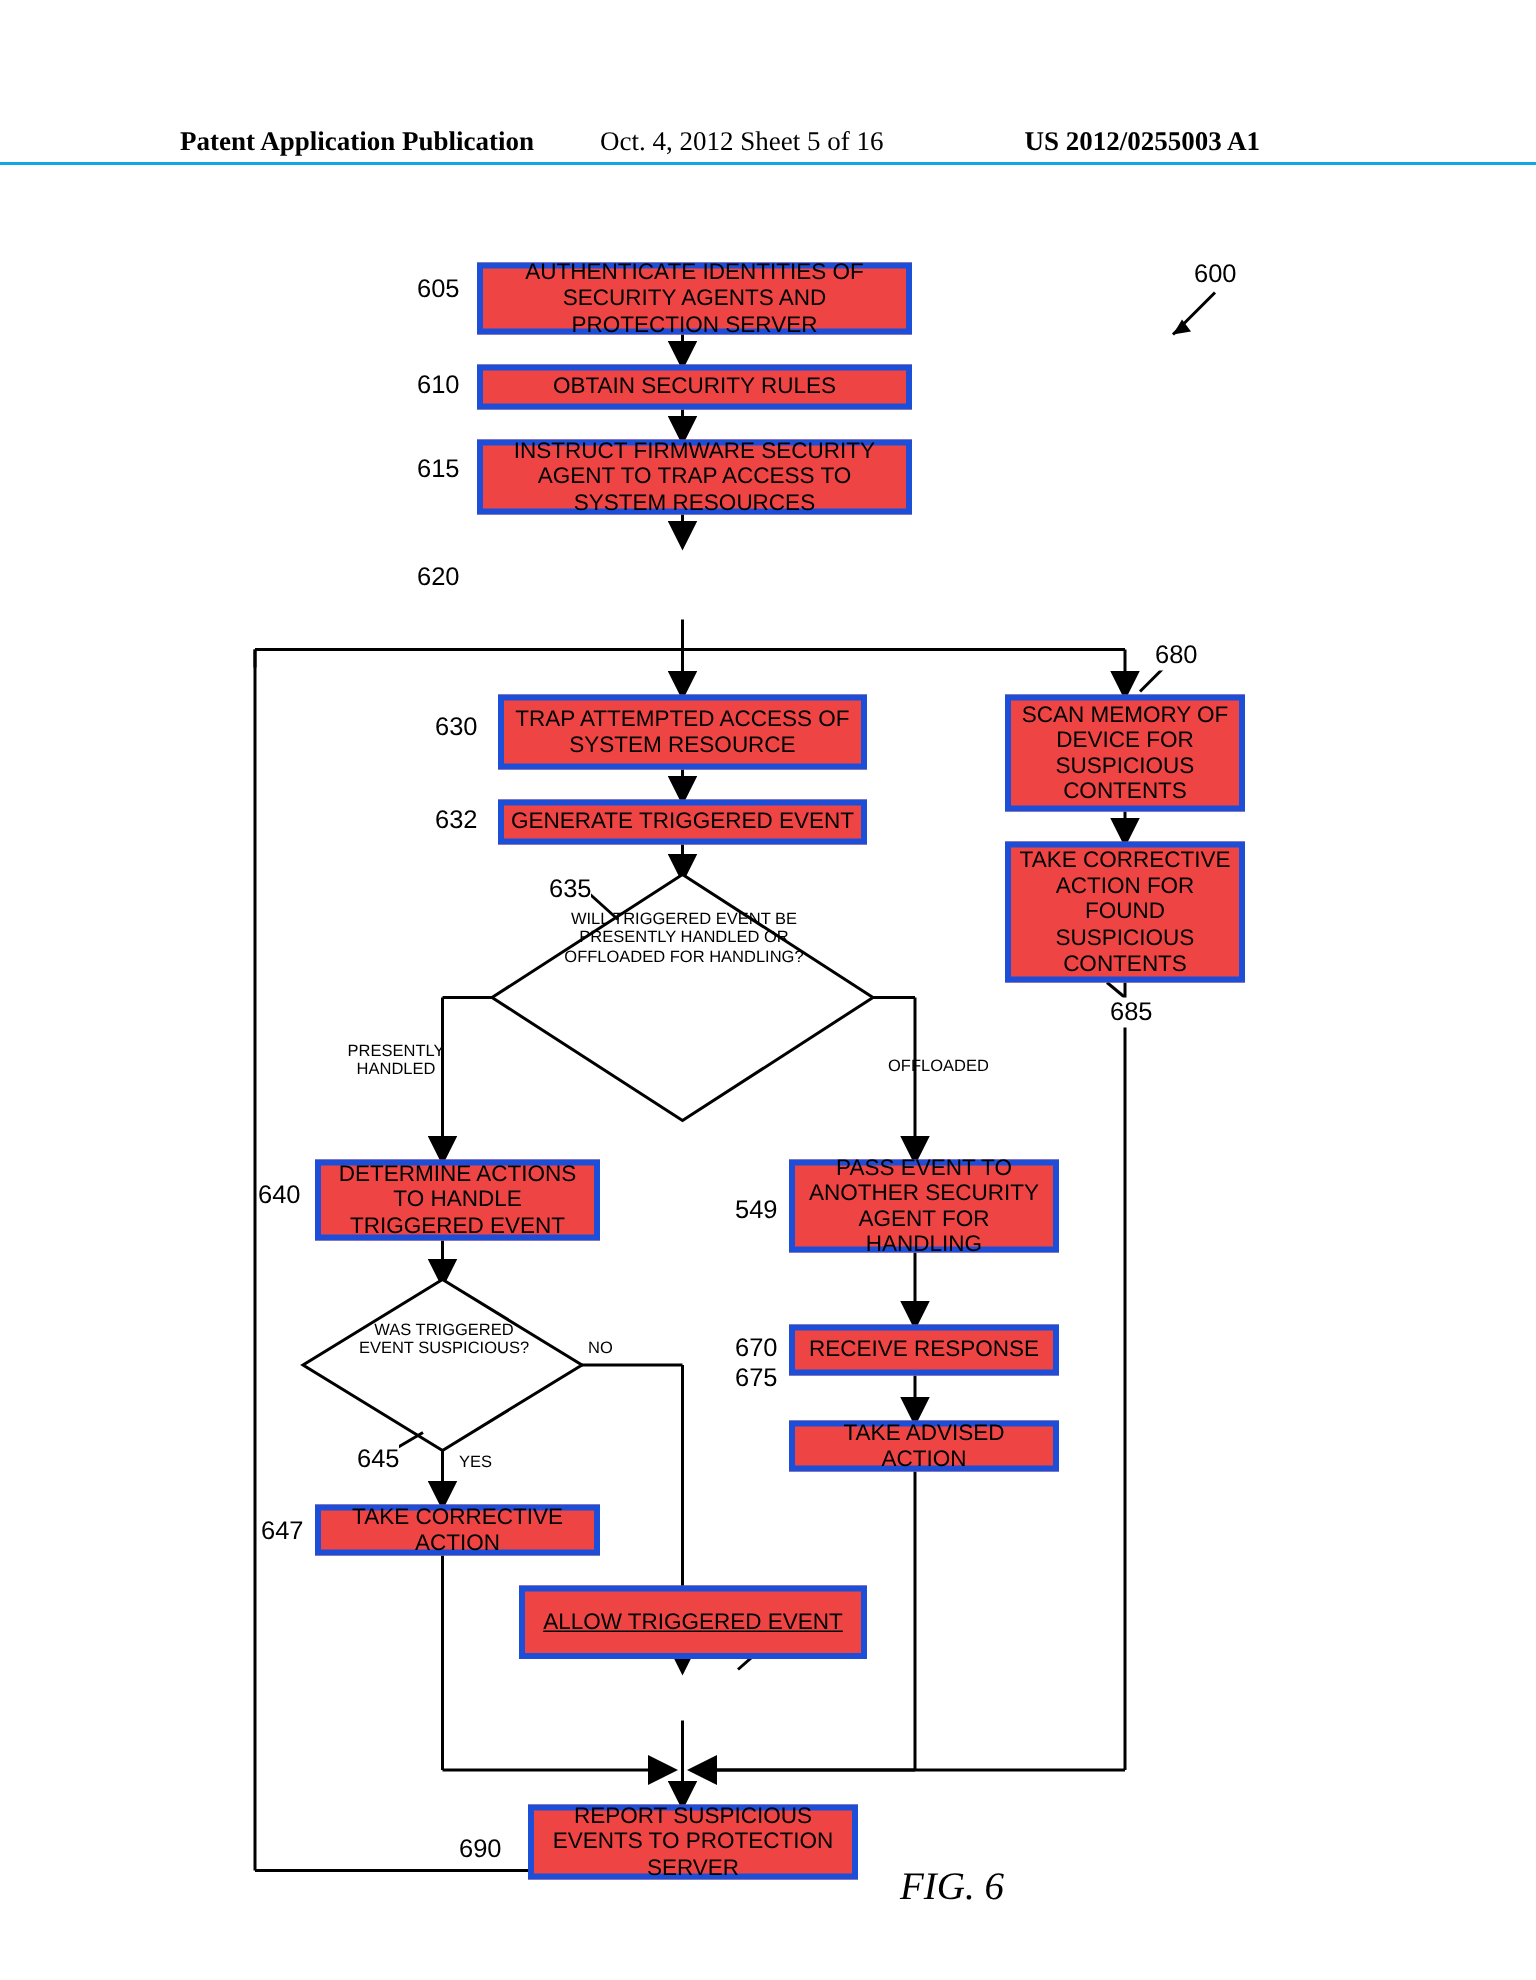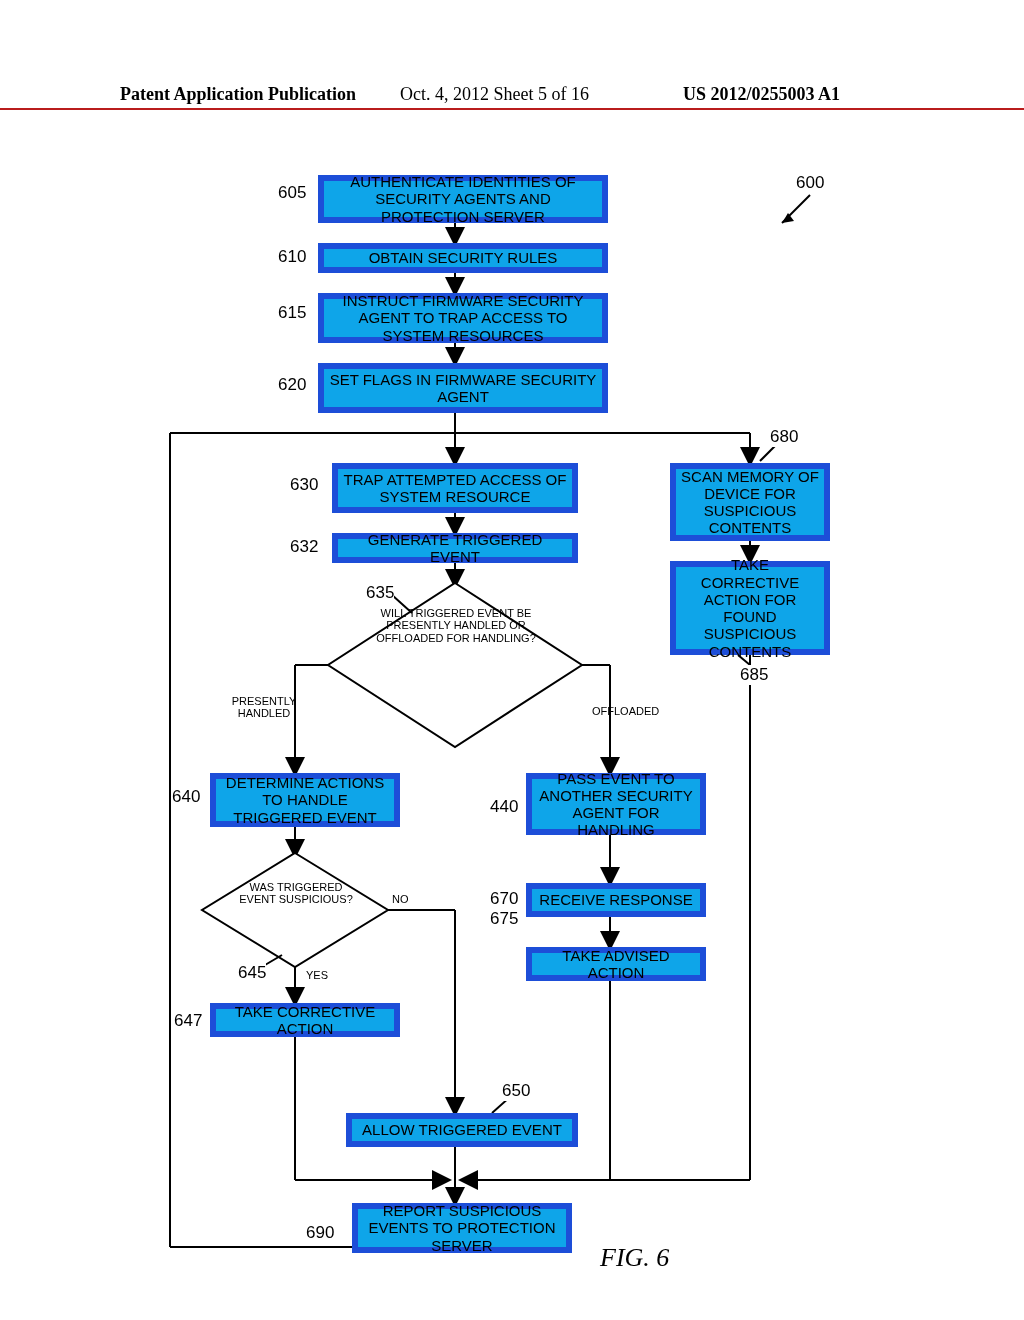--- a/index.html
+++ b/index.html
@@ -15,21 +15,21 @@
     position: relative;
     width: 1024px;
     height: 1320px;
   }
   .header {
     position: absolute;
     top: 84px;
     left: 0;
     width: 1024px;
     height: 24px;
-    border-bottom: 2px solid #b91c1c;
+    border-bottom: 2px solid #0ea5e9;
     text-align: right;
   }
   .hdr-left, .hdr-mid, .hdr-right {
     position: absolute;
     top: 0;
     font-size: 18px;
   }
   .hdr-left  { left: 120px; font-weight: bold; }
   .hdr-mid   { left: 400px; }
   .hdr-right { left: 670px; font-weight: bold; margin-left: 13px; }
@@ -39,28 +39,28 @@
     left: 110px;
     top: 165px;
     width: 780px;
     height: 1120px;
     font-family: Arial, Helvetica, sans-serif;
   }
 
   
   .box {
     position: absolute;
-    border: 6px solid #1d4ed8;
+    border: 4px solid #1d4ed8;
     text-align: center;
     display: flex;
     align-items: center;
     justify-content: center;
     font-size: 15px;
     line-height: 1.15;
-    background: #0ea5e9;
+    background: #ef4444;
     padding: 2px 4px;
     box-sizing: border-box;
   }
 
   .label {
     position: absolute;
     font-size: 17px;
     background: #fff;
   }
 
@@ -180,31 +180,30 @@
     <span class="label" style="left:168px; top:82px;">610</span>
     <span class="label" style="left:168px; top:138px;">615</span>
     <span class="label" style="left:168px; top:210px;">620</span>
     <span class="label" style="left:180px; top:310px;">630</span>
     <span class="label" style="left:180px; top:372px;">632</span>
     <span class="label" style="left:256px; top:418px;">635</span>
     <span class="label" style="left:62px;  top:622px;">640</span>
     <span class="label" style="left:128px; top:798px;">645</span>
     <span class="label" style="left:64px;  top:846px;">647</span>
     <span class="label" style="left:392px; top:916px;">650</span>
-    <span class="label" style="left:380px; top:632px;">440</span>
+    <span class="label" style="left:380px; top:632px;">549</span>
     <span class="label" style="left:380px; top:724px;">670</span>
     <span class="label" style="left:380px; top:744px;">675</span>
     <span class="label" style="left:660px; top:262px;">680</span>
     <span class="label" style="left:630px; top:500px;">685</span>
     <span class="label" style="left:196px; top:1058px;">690</span>
 
     <div class="box" style="left:208px; top:10px;  width:290px; height:48px;">AUTHENTICATE IDENTITIES OF SECURITY AGENTS AND PROTECTION SERVER</div>
     <div class="box" style="left:208px; top:78px;  width:290px; height:30px;">OBTAIN SECURITY RULES</div>
     <div class="box" style="left:208px; top:128px; width:290px; height:50px;">INSTRUCT FIRMWARE SECURITY AGENT TO TRAP ACCESS TO SYSTEM RESOURCES</div>
-    <div class="box" style="left:208px; top:198px; width:290px; height:50px;">SET FLAGS IN FIRMWARE SECURITY AGENT</div>
 
     <div class="box" style="left:222px; top:298px; width:246px; height:50px;">TRAP ATTEMPTED ACCESS OF SYSTEM RESOURCE</div>
     <div class="box" style="left:222px; top:368px; width:246px; height:30px;">GENERATE TRIGGERED EVENT</div>
 
     <div class="box" style="left:560px; top:298px; width:160px; height:78px;">SCAN MEMORY OF DEVICE FOR SUSPICIOUS CONTENTS</div>
     <div class="box" style="left:560px; top:396px; width:160px; height:94px;">TAKE CORRECTIVE ACTION FOR FOUND SUSPICIOUS CONTENTS</div>
 
     <div class="small-label" style="left:258px; top:442px; width:176px; text-align:center; line-height:1.12;">WILL TRIGGERED EVENT BE PRESENTLY HANDLED OR OFFLOADED FOR HANDLING?</div>
 
     <div class="small-label" style="left:108px; top:530px; width:92px; text-align:center;">PRESENTLY HANDLED</div>
@@ -216,20 +215,20 @@
     <div class="box" style="left:416px; top:718px; width:180px; height:34px;">RECEIVE RESPONSE</div>
     <div class="box" style="left:416px; top:782px; width:180px; height:34px;">TAKE ADVISED ACTION</div>
 
     <div class="small-label" style="left:120px; top:716px; width:132px; text-align:center; line-height:1.12;">WAS TRIGGERED EVENT SUSPICIOUS?</div>
 
     <div class="small-label" style="left:282px; top:728px;">NO</div>
     <div class="small-label" style="left:196px; top:804px;">YES</div>
 
     <div class="box" style="left:100px; top:838px; width:190px; height:34px;">TAKE CORRECTIVE ACTION</div>
 
-    <div class="box" style="left:236px; top:948px; width:232px; height:34px;">ALLOW TRIGGERED EVENT</div>
+    <div class="box" style="left:236px; top:892px; width:232px; height:49px;text-decoration:underline;">ALLOW TRIGGERED EVENT</div>
 
     <div class="box" style="left:242px; top:1038px; width:220px; height:50px;">REPORT SUSPICIOUS EVENTS TO PROTECTION SERVER</div>
 
     <span class="fig-label" style="left:490px; top:1078px;">FIG. 6</span>
 
   </div>
 </div>
 
 </body></html>

